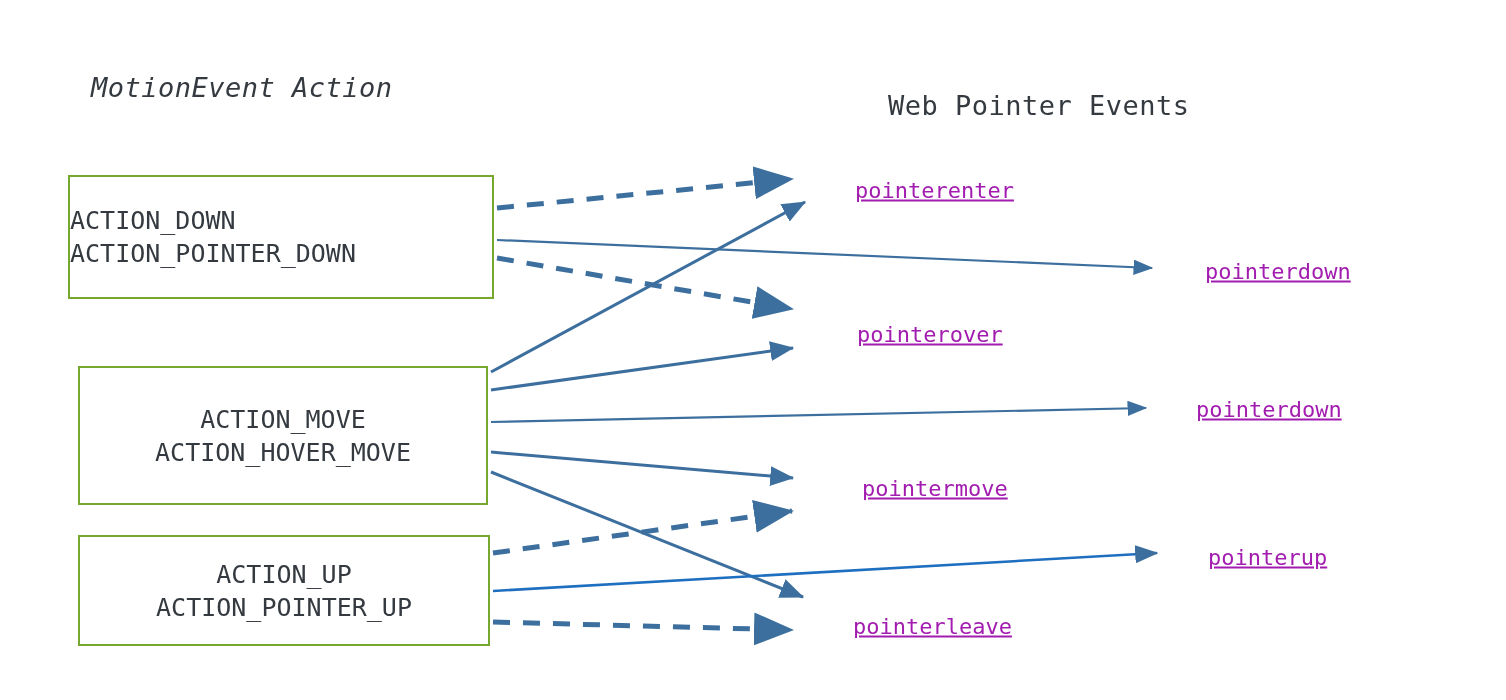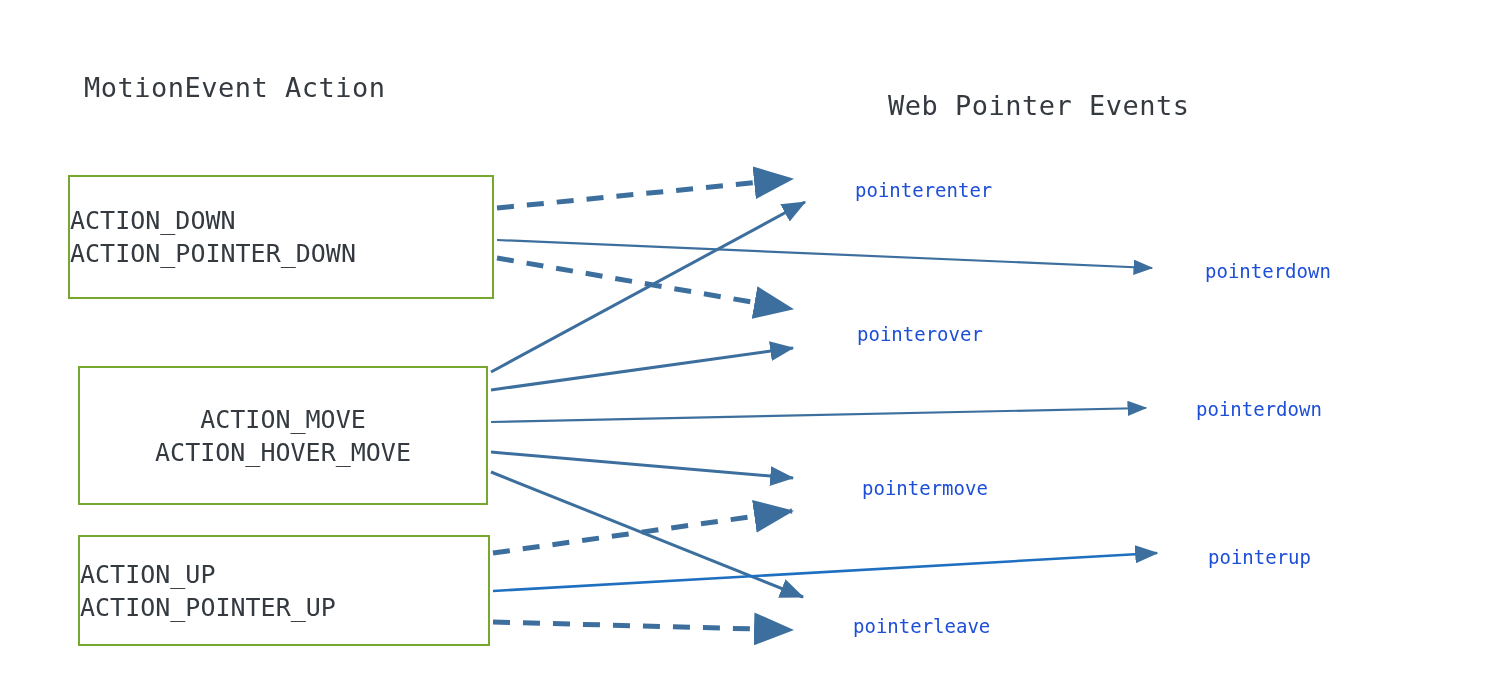--- a/index.html
+++ b/index.html
@@ -16,50 +16,51 @@
     font-family: "DejaVu Sans Mono", monospace;
   }
   .heading {
     position: absolute;
     font-family: "DejaVu Sans Mono", monospace;
     font-size: 27px;
     color: #343a40;
     letter-spacing: 0.5px;
     white-space: nowrap;
   }
-  #heading-left  { left: 84px;  top: 72px; }
+  #heading-left  { left: 91px;  top: 72px; font-style: italic; }
   #heading-right { left: 888px; top: 90px; }
 
   .action-box {
     position: absolute;
     box-sizing: border-box;
     border: 2.5px solid #76a830;
     background: #ffffff;
     display: flex;
     flex-direction: column;
     justify-content: center;
   }
   .action-line {
     font-family: "DejaVu Sans Mono", monospace;
     font-size: 25px;
     color: #343a40;
     line-height: 1.32;
     white-space: nowrap;
   }
   #box-down  { left: 68px; top: 175px; width: 426px; height: 124px; }
   #box-move  { left: 78px; top: 366px; width: 410px; height: 139px; align-items: center; }
-  #box-up    { left: 78px; top: 535px; width: 412px; height: 111px; }
+  #box-up    { left: 78px; top: 535px; width: 412px; height: 111px; align-items: center; }
 
   .event-label {
     position: absolute;
     font-family: "DejaVu Sans Mono", monospace;
-    font-size: 19px;
-    color: #1d4ed8;
+    font-size: 22px;
+    color: #a21caf;
     white-space: nowrap;
     transform: translateY(-50%);
+    text-decoration: underline;
   }
 
   svg#edges {
     position: absolute;
     left: 0;
     top: 0;
     width: 1506px;
     height: 700px;
     pointer-events: none;
   }

